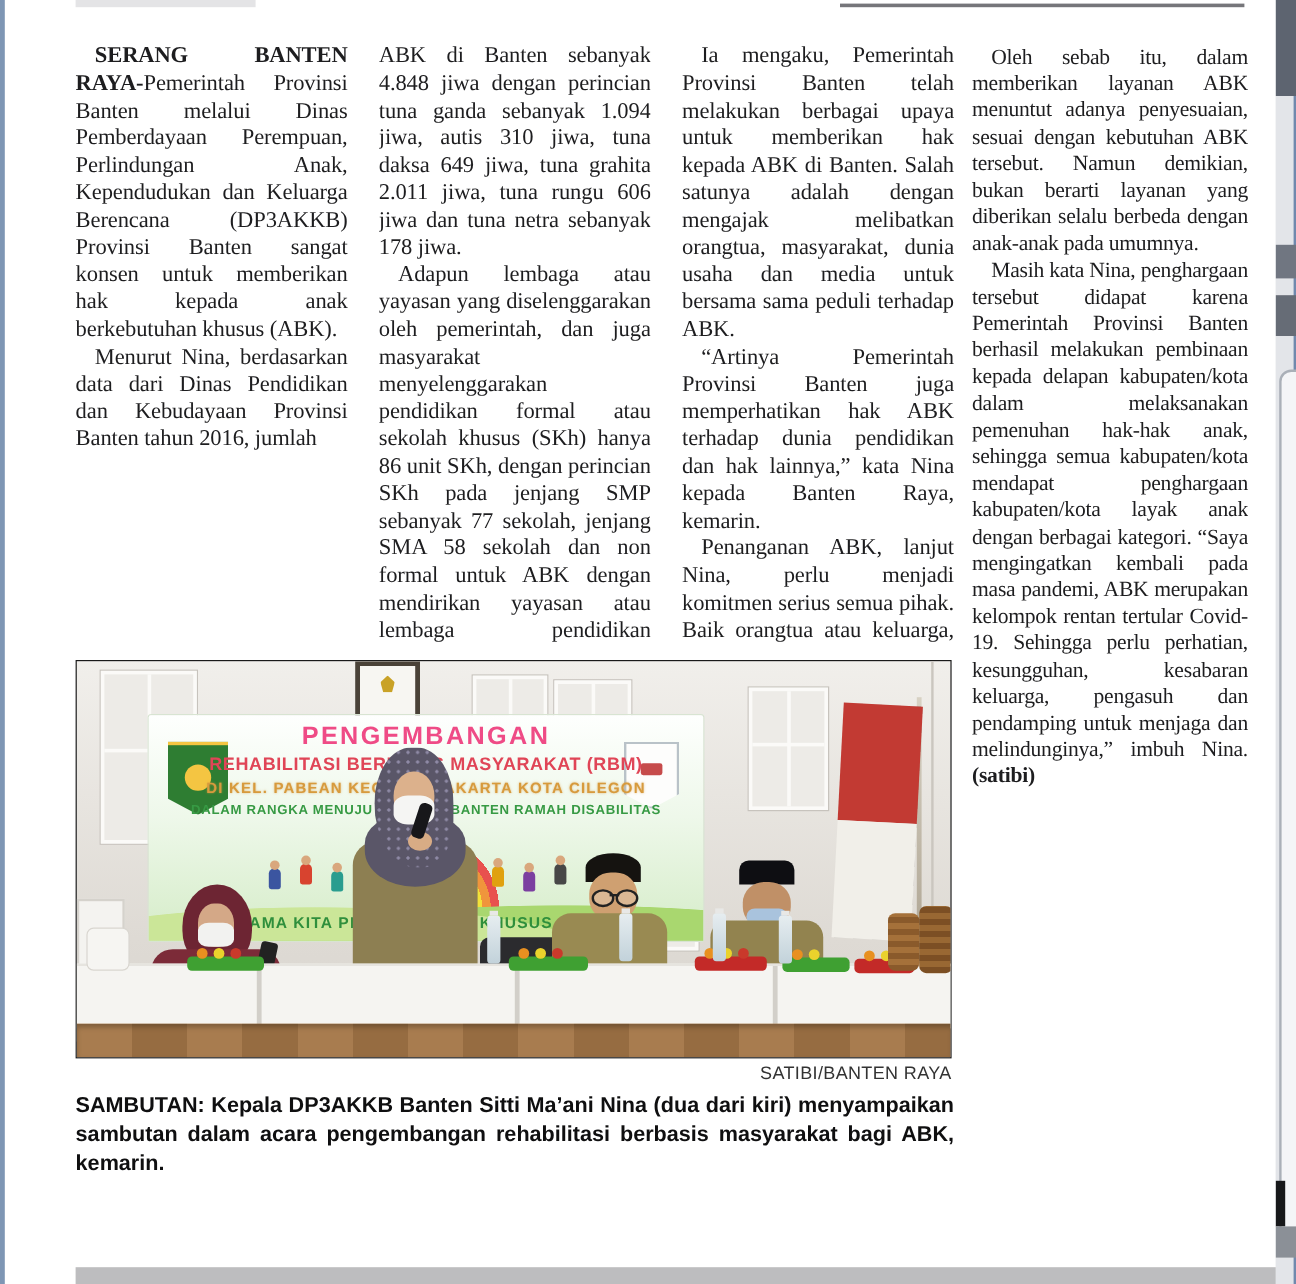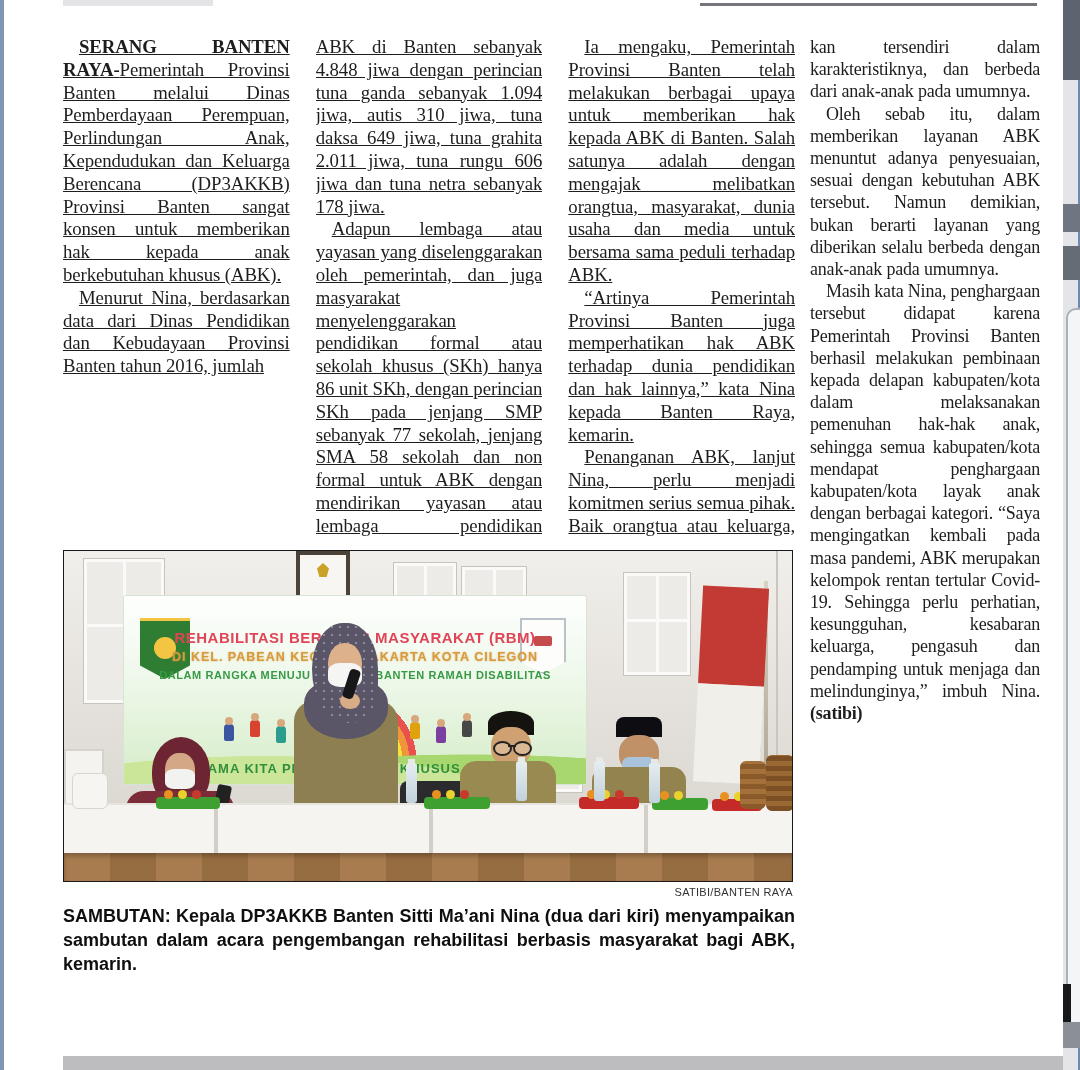--- a/index.html
+++ b/index.html
@@ -21,21 +21,21 @@
   .er-black{position:absolute;left:0;top:984px;width:8px;height:38px;background:#17181a;}
   .er-gray{position:absolute;left:0;top:1022px;width:17px;height:26px;background:#8b9097;}
 
   
   .main{position:absolute;left:63px;top:30px;width:977px;}
   .headline{height:86px;overflow:visible;white-space:nowrap;}
   .headline-inner{display:inline-block;font-family:"Liberation Serif",serif;font-weight:500;
     font-size:74px;letter-spacing:-1px;color:#16161a;transform:scaleX(0.77);transform-origin:0 50%;}
   .content{display:flex;margin-top:6px;}
   .left-zone{width:732px;}
-  .cols3{display:flex;gap:26px;height:502px;overflow:hidden;text-decoration:underline;}
+  .cols3{display:flex;gap:26px;height:502px;overflow:hidden;}
   .col{flex:1;overflow:hidden;}
   .col p, .col4 p{margin:0;text-align:justify;color:#1d1d1f;}
   .col p{font-size:18.8px;line-height:22.8px;letter-spacing:-0.1px;}
   .col4{width:230px;margin-left:15px;height:912px;overflow:hidden;}
   .col4 p{font-size:18px;line-height:22.2px;letter-spacing:-0.2px;}
   .para.indent{text-indent:16px;}
   .para b{font-weight:bold;}
 
   
   .photo{position:relative;margin-top:12px;width:728px;height:330px;border:1px solid #1a1a1a;
@@ -122,21 +122,21 @@
   .tray{position:absolute;height:12px;border-radius:4px;}
   .tray.green{background:#3fa032;} .tray.red{background:#c32a28;}
   .fruit{position:absolute;top:-7px;width:9px;height:9px;border-radius:50%;}
   .f1{left:8px;background:#e89020;} .f2{left:22px;background:#ead22c;} .f3{left:36px;background:#c9392b;}
   .bottle{position:absolute;width:11px;height:40px;background:linear-gradient(#e6edf0,#c2d2da);border-radius:3px;}
   .bottle::before{content:"";position:absolute;left:2px;top:-4px;width:7px;height:4px;background:#e8e8e6;}
   .snack{position:absolute;border-radius:6px;}
   .snack.s1{left:676px;top:210px;width:26px;height:48px;background:repeating-linear-gradient(0deg,#8a5a2b 0 5px,#a5713a 5px 10px);}
   .snack.s2{left:702px;top:204px;width:28px;height:56px;background:repeating-linear-gradient(0deg,#7c4f24 0 5px,#996833 5px 10px);}
 
-  .credit{text-align:right;font-family:"Liberation Sans",sans-serif;font-size:11px;color:#333;
+  .credit{text-align:right;font-family:"Liberation Sans",sans-serif;font-size:15px;color:#333;
           letter-spacing:0.3px;margin:4px 2px 6px 0;}
   .caption{font-family:"Liberation Sans",sans-serif;font-weight:bold;font-size:18px;line-height:24px;
            text-align:justify;color:#0f0f10;}
 </style>
 </head>
 <body>
 
 <div class="page">
 
   <div class="edge-left"></div>
@@ -189,20 +189,21 @@
 
           <div class="flagpole"></div>
           <div class="flag">
             <div class="red"></div>
             <div class="white"></div>
           </div>
 
           <div class="banner">
             <div class="logo logo-left"></div>
             <div class="logo logo-right"></div>
+            <div class="bt bt1">PENGEMBANGAN</div>
             <div class="bt bt2">REHABILITASI BERBASIS MASYARAKAT (RBM)</div>
             <div class="bt bt3">DI KEL. PABEAN KEC. PURWAKARTA KOTA CILEGON</div>
             <div class="bt bt4">DALAM RANGKA MENUJU PROVINSI BANTEN RAMAH DISABILITAS</div>
             <div class="rainbow"></div>
             <div class="grass"></div>
             <div class="kid" style="left:100px;top:128px;background:#3b55a0;"></div>
             <div class="kid" style="left:126px;top:124px;background:#d8432f;"></div>
             <div class="kid" style="left:152px;top:130px;background:#2a9d8f;"></div>
             <div class="kid" style="left:286px;top:126px;background:#e0a10f;"></div>
             <div class="kid" style="left:312px;top:130px;background:#7b3fa0;"></div>
@@ -275,19 +276,18 @@
           <div class="bottle" style="left:585px;top:212px;"></div>
           <div class="snack s1"></div>
           <div class="snack s2"></div>
         </div>
 
         <div class="credit">SATIBI/BANTEN RAYA</div>
         <div class="caption">SAMBUTAN: Kepala DP3AKKB Banten Sitti Ma’ani Nina (dua dari kiri) menyampaikan sambutan dalam acara pengembangan rehabilitasi berbasis masyarakat bagi ABK, kemarin.</div>
       </div>
 
       <div class="col4">
-          <p class="para">kan tersendiri dalam karakteristiknya, dan berbeda dari anak-anak pada umumnya.</p>
           <p class="para indent">Oleh sebab itu, dalam memberikan layanan ABK menuntut adanya penyesuaian, sesuai dengan kebutuhan ABK tersebut. Namun demikian, bukan berarti layanan yang diberikan selalu berbeda dengan anak-anak pada umumnya.</p>
           <p class="para indent">Masih kata Nina, penghargaan tersebut didapat karena Pemerintah Provinsi Banten berhasil melakukan pembinaan kepada delapan kabupaten/kota dalam melaksanakan pemenuhan hak-hak anak, sehingga semua kabupaten/kota mendapat penghargaan kabupaten/kota layak anak dengan berbagai kategori. “Saya mengingatkan kembali pada masa pandemi, ABK merupakan kelompok rentan tertular Covid-19. Sehingga perlu perhatian, kesungguhan, kesabaran keluarga, pengasuh dan pendamping untuk menjaga dan melindunginya,” imbuh Nina. <b>(satibi)</b></p>
         </div>
     </div>
   </div>
 </div>
 
 </body></html>

